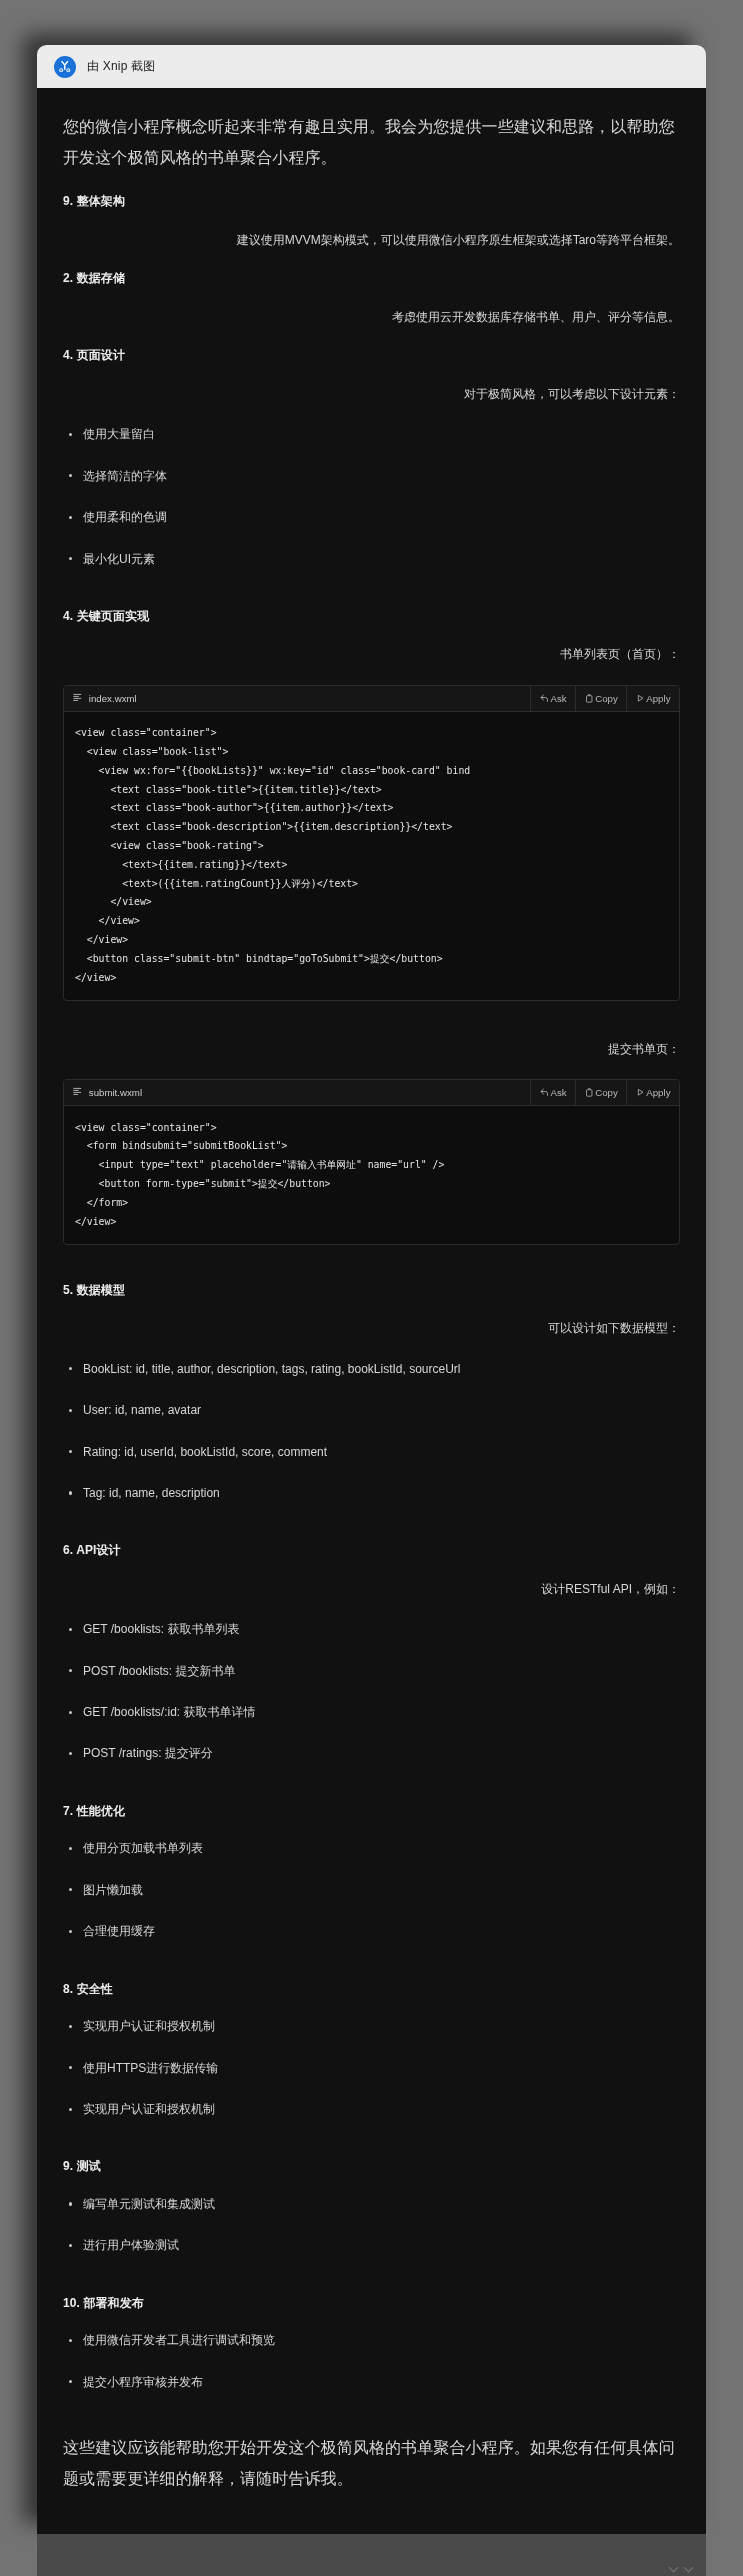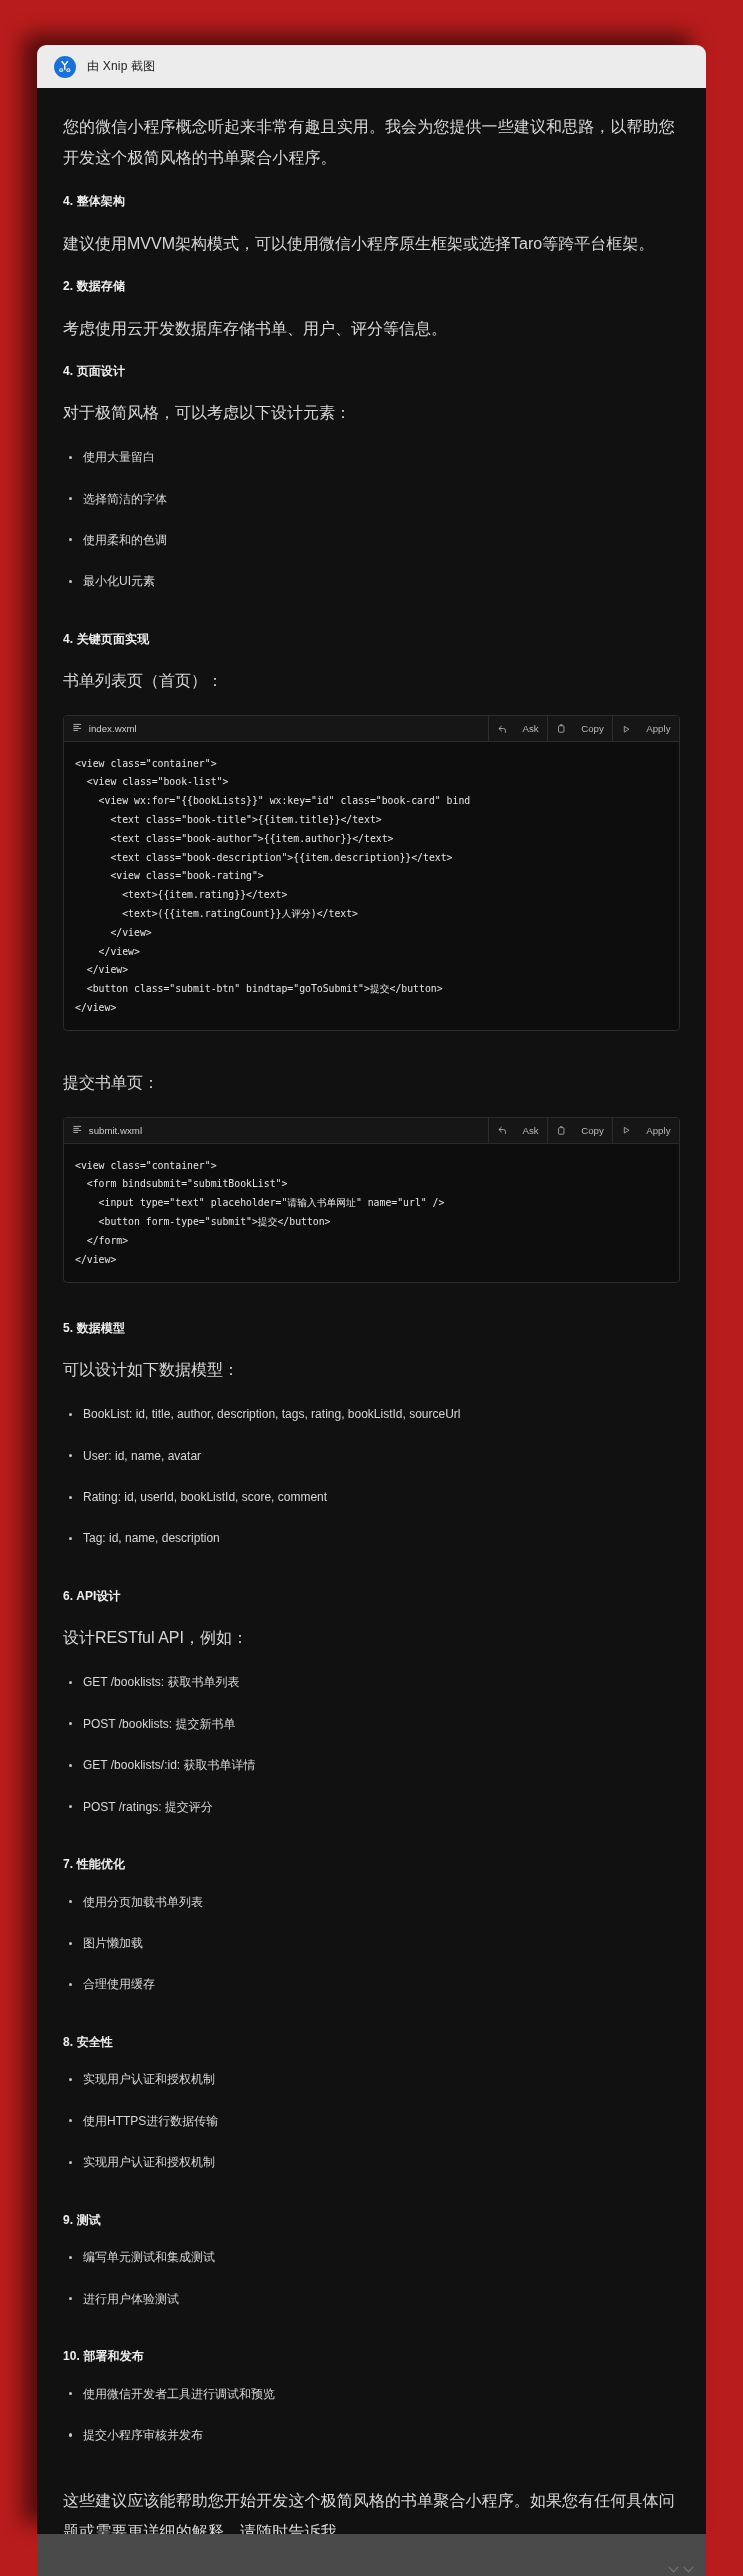--- a/index.html
+++ b/index.html
@@ -6,21 +6,21 @@
   html, body {
     margin: 0;
     padding: 0;
     background: #3a3a3a;
     font-family: "Liberation Sans", sans-serif;
   }
   #shot {
     position: relative;
     width: 743px;
     height: 2576px;
-    background: #b91c1c;
+    background: #737373;
     overflow: hidden;
   }
 
   
   .window {
     position: absolute;
     left: 37px;
     top: 45px;
     width: 669px;
     height: 2489px;
@@ -67,24 +67,25 @@
     letter-spacing: 0.1px;
   }
   .h {
     font-size: 12px;
     font-weight: bold;
     color: #ededed;
     margin: 0 0 18.6px 0;
     letter-spacing: 0.1px;
   }
   .sub {
-    font-size: 16px;
+    font-size: 12px;
     line-height: 1.9;
     color: #d7d7d7;
     margin: 0 0 18.6px 0;
+    text-align: right;
   }
   ul.bullets {
     list-style: none;
     margin: 0 0 17px 0;
     padding: 0;
   }
   ul.bullets li {
     position: relative;
     font-size: 12px;
     line-height: 1.7;
@@ -126,21 +127,21 @@
     padding-left: 9.3px;
     font-size: 9.7px;
     color: #cfcfcf;
     font-family: "Liberation Sans", sans-serif;
     min-width: 0;
   }
   .code-actions { display: flex; align-items: stretch; }
   .code-btn {
     display: flex;
     align-items: center;
-    gap: 16px;
+    gap: 2px;
     padding: 0 8.5px;
     border-left: 0.8px solid #2c2c2c;
     font-size: 9.7px;
     color: #b9b9b9;
     cursor: pointer;
     user-select: none;
     white-space: nowrap;
   }
   .code-btn svg { display: block; }
   .code-body {
@@ -205,21 +206,21 @@
           </g>
         </svg>
       </div>
       <div class="titlebar-text">由 Xnip 截图</div>
     </div>
 
     <div class="body">
 
       <p class="p">您的微信小程序概念听起来非常有趣且实用。我会为您提供一些建议和思路，以帮助您开发这个极简风格的书单聚合小程序。</p>
 
-      <div class="h">4. 整体架构</div>
+      <div class="h">9. 整体架构</div>
       <p class="sub">建议使用MVVM架构模式，可以使用微信小程序原生框架或选择Taro等跨平台框架。</p>
 
       <div class="h">2. 数据存储</div>
       <p class="sub">考虑使用云开发数据库存储书单、用户、评分等信息。</p>
 
       <div class="h">4. 页面设计</div>
       <p class="sub">对于极简风格，可以考虑以下设计元素：</p>
       <ul class="bullets">
         <li>使用大量留白</li>
         <li>选择简洁的字体</li>

